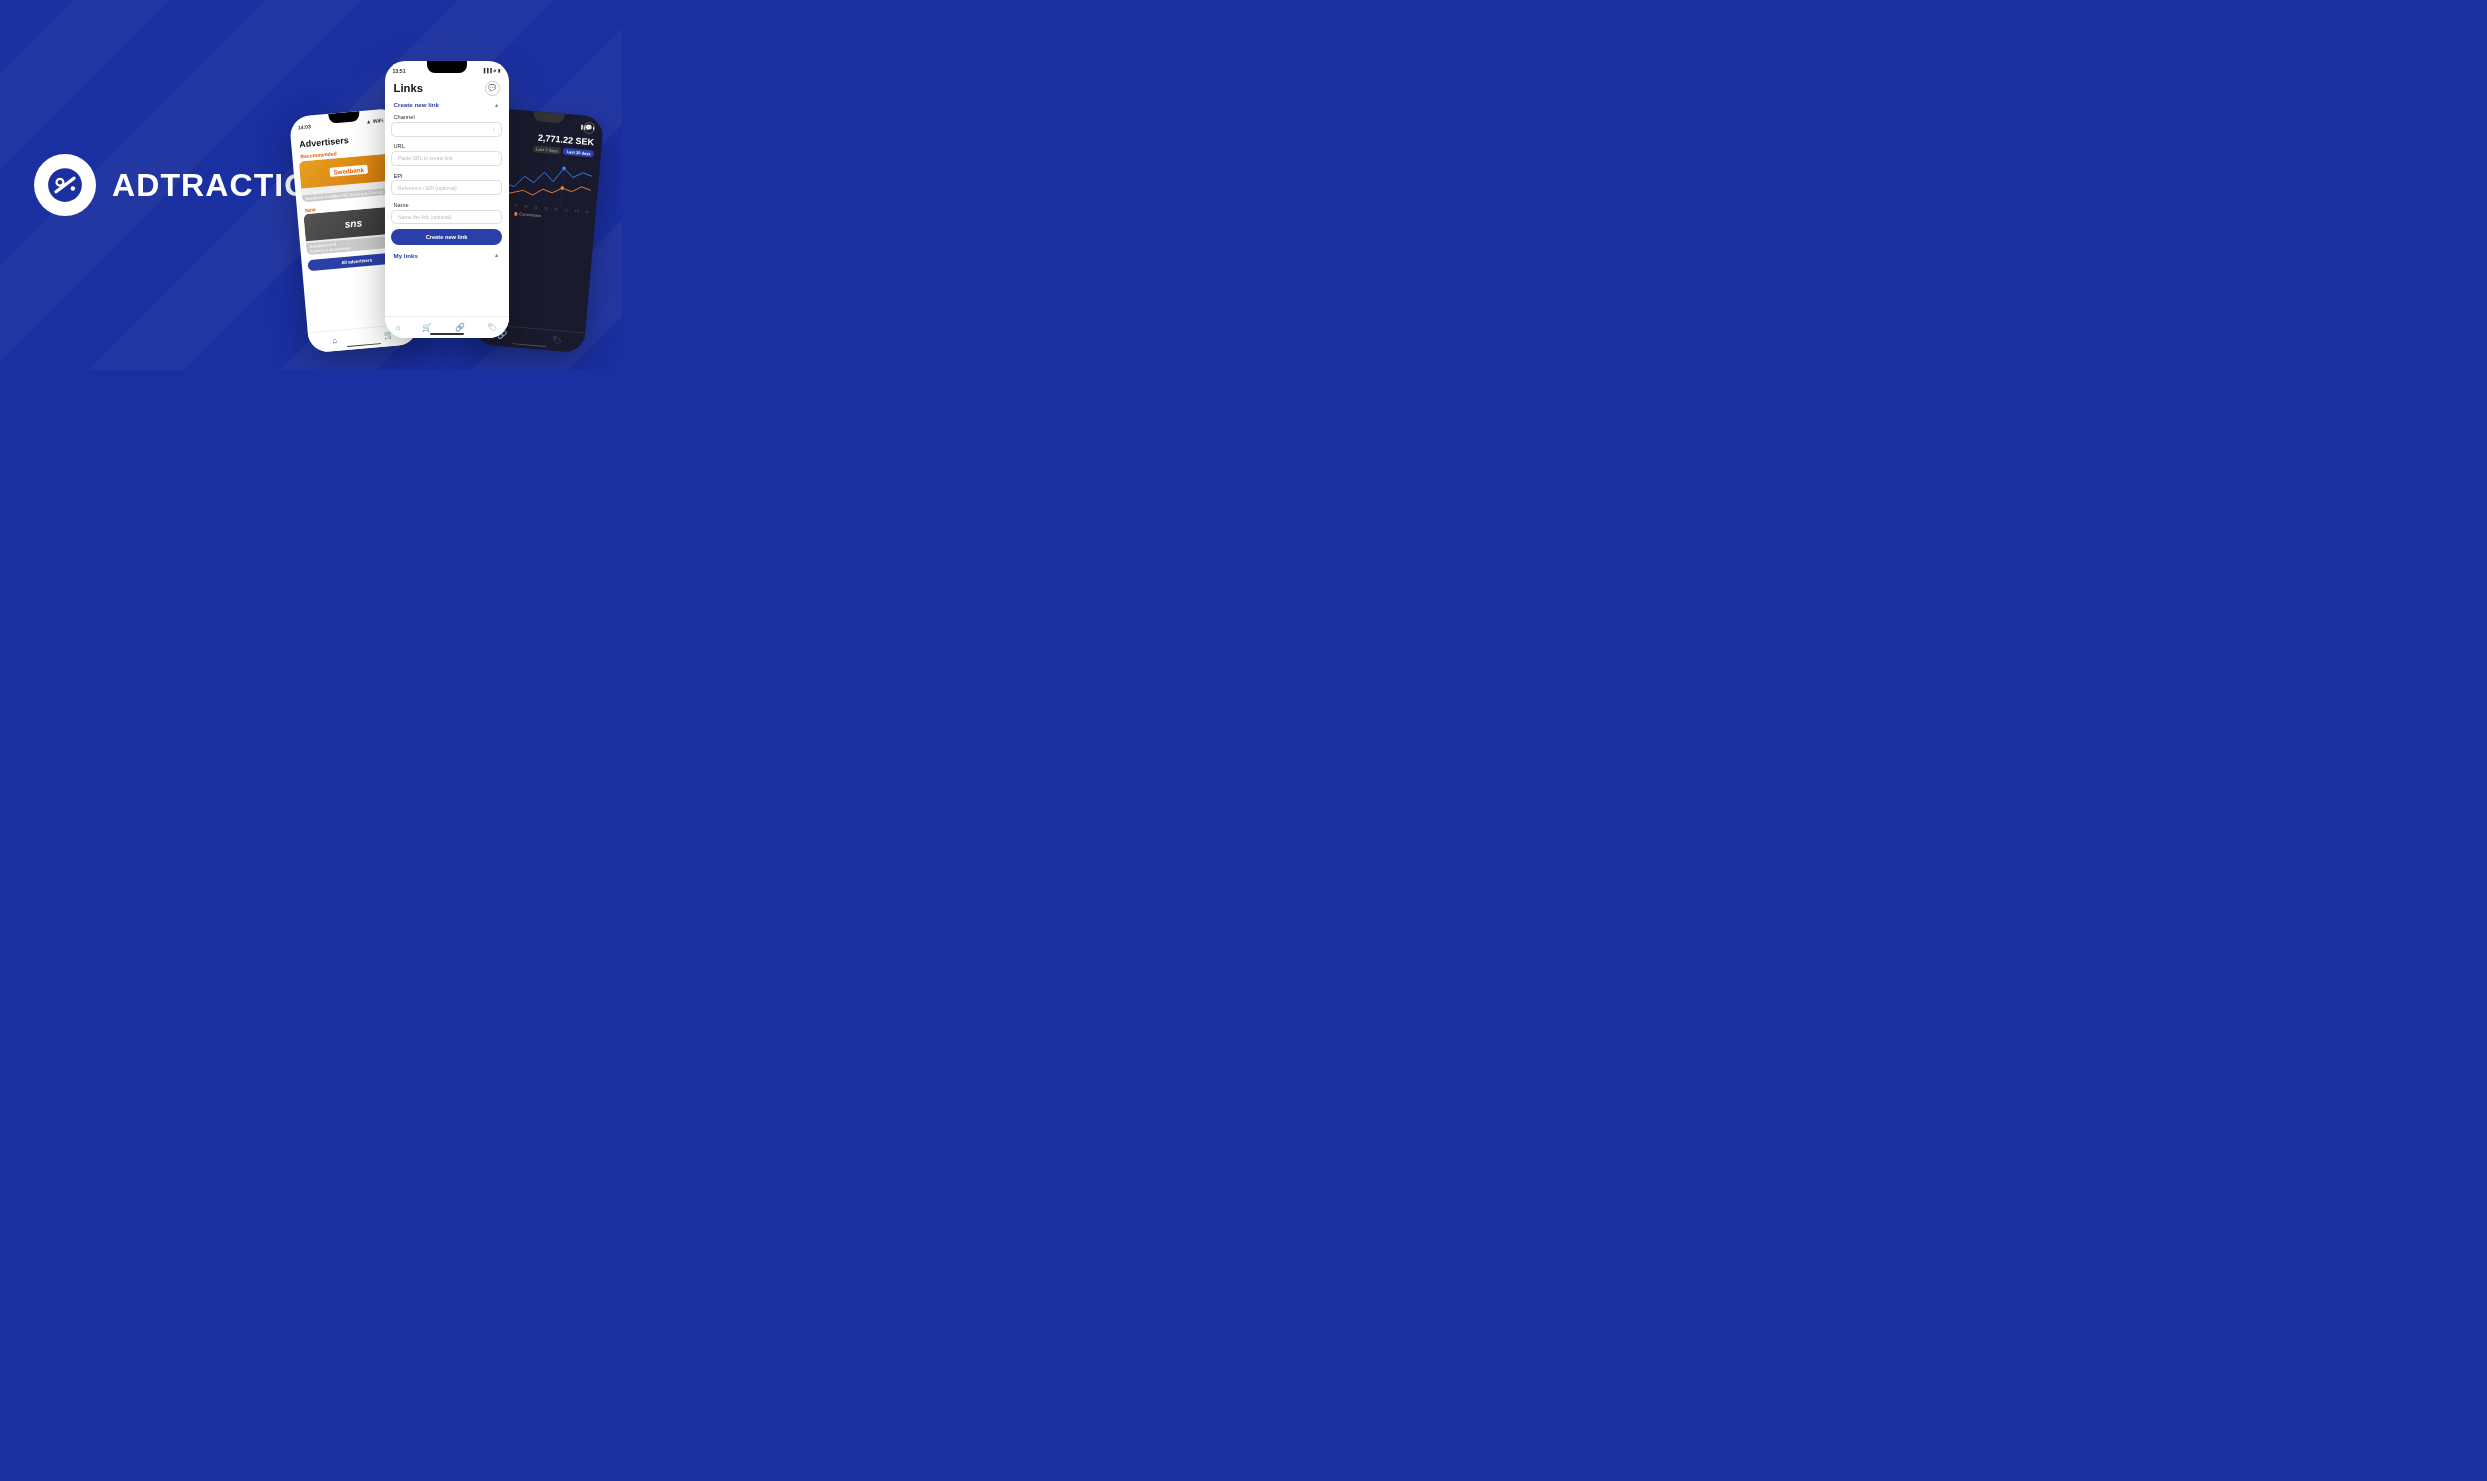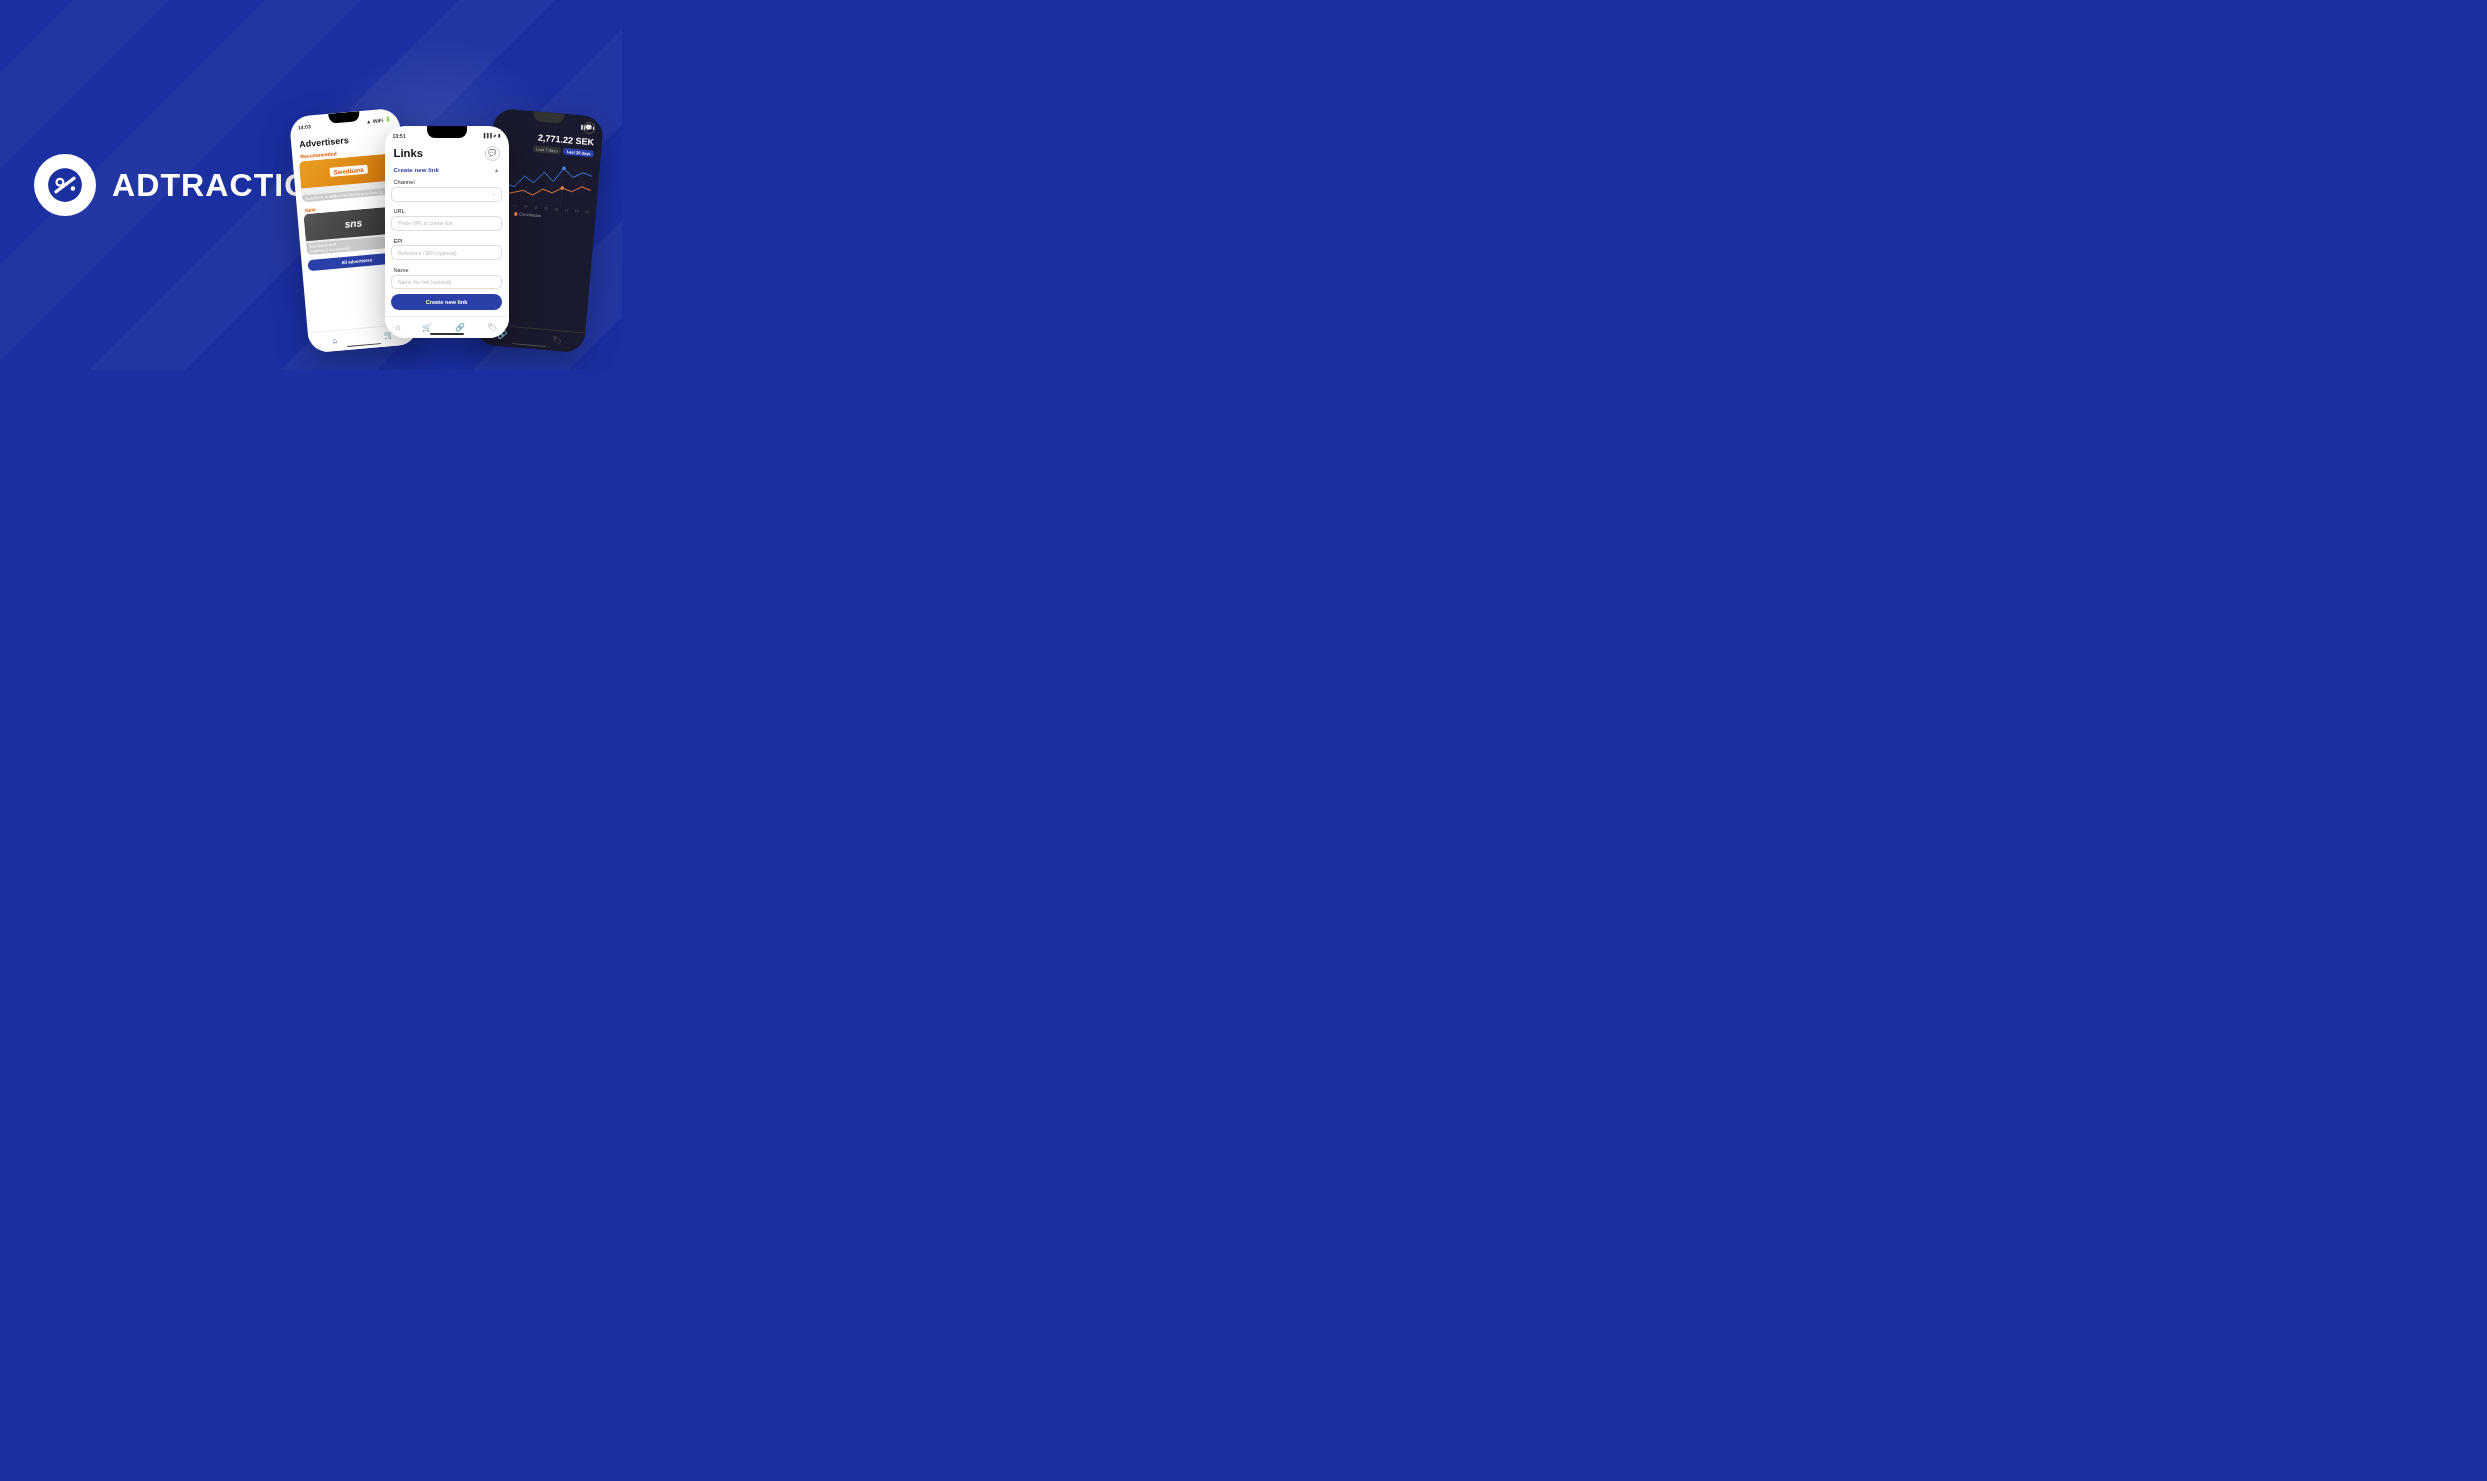--- a/index.html
+++ b/index.html
@@ -111,21 +111,21 @@
       height: 237px;
       bottom: 0;
       left: 11.3px;
       z-index: 1;
       transform: rotate(-5deg);
     }
 
     
     .phone-center {
       width: 124px;
-      height: 212px;
+      height: 277px;
       bottom: 11.3px;
       left: 50%;
       transform: translateX(-50%);
       z-index: 3;
     }
 
     
     .phone-right {
       width: 110px;
       height: 237px;

